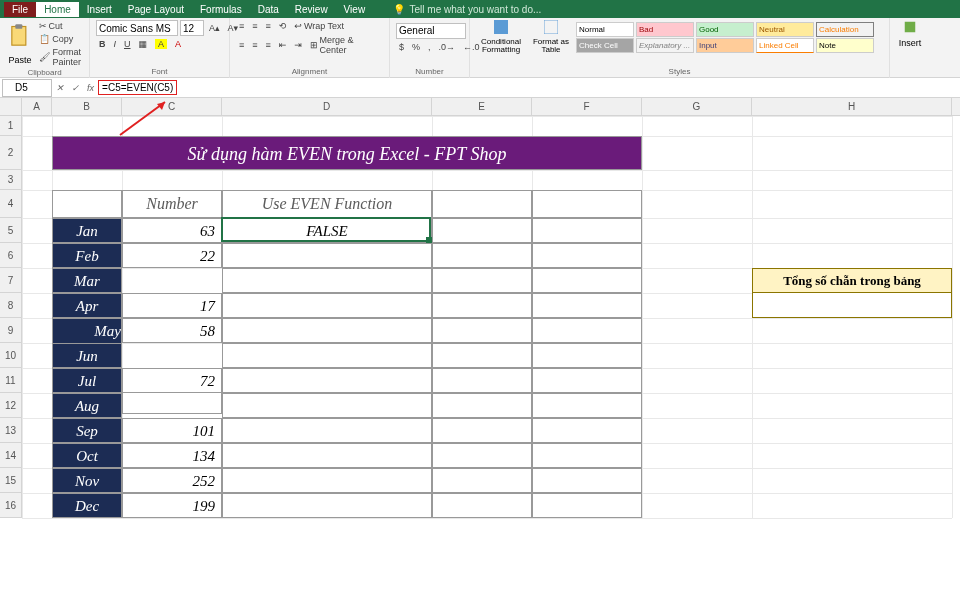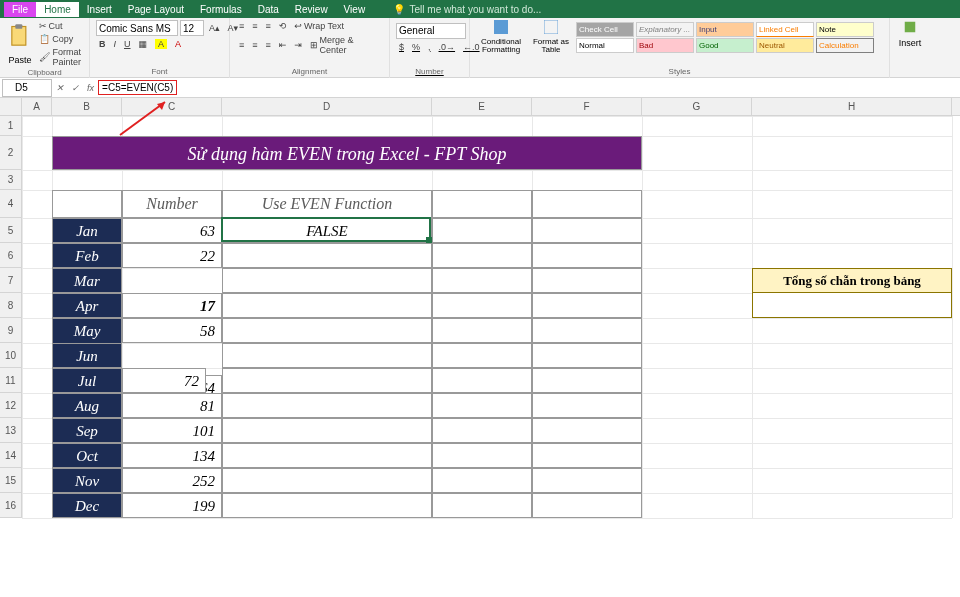--- a/index.html
+++ b/index.html
@@ -1,21 +1,21 @@
 <!DOCTYPE html>
 <html><head>
 <meta charset="utf-8">
 <style>
 * { margin: 0; padding: 0; box-sizing: border-box; font-family: 'Segoe UI', Tahoma, sans-serif; }
 body { background: #fff; width: 960px; height: 597px; overflow: hidden; }
 
 
 .titlebar { height: 18px; background: #217346; display: flex; align-items: center; padding-left: 4px; }
 .tab { color: #fff; font-size: 10px; padding: 2px 8px; cursor: pointer; }
-.tab.file { background: #d946ef; }
+.tab.file { background: #7f1d1d; }
 .tab.active { background: #fff; color: #217346; }
 .tell-me { color: #d0e8d8; font-size: 10px; margin-left: 20px; display: flex; align-items: center; gap: 4px; }
 
 
 .ribbon { height: 60px; background: #f3f3f3; border-bottom: 1px solid #d4d4d4; display: flex; }
 .ribbon-group { border-right: 1px solid #e0e0e0; padding: 2px 6px; display: flex; flex-direction: column; justify-content: space-between; height: 60px; }
 .ribbon-group-label { font-size: 8px; color: #666; text-align: center; }
 .ribbon-row { display: flex; align-items: center; gap: 2px; }
 .ribbon-btn { font-size: 9px; color: #444; padding: 1px 3px; cursor: pointer; display: flex; align-items: center; gap: 2px; }
 .icon-sm { width: 14px; height: 14px; display: inline-block; }
@@ -160,21 +160,21 @@
         <span class="ribbon-btn">⇥</span>
         <span class="ribbon-btn">
             <span>⊞</span>
             <span>Merge &amp; Center</span>
           </span>
       </div>
     </div>
     <div class="ribbon-group-label">Alignment</div>
   </div>
 
-  <div class="ribbon-group" style="width:80px;text-decoration:underline;">
+  <div class="ribbon-group" style="width:80px;">
     <div>
       <input class="font-select" style="width: 70px;" value="General">
       <div class="ribbon-row" style="margin-top:2px;">
         <span class="ribbon-btn">$</span>
         <span class="ribbon-btn">%</span>
         <span class="ribbon-btn">,</span>
         <span class="ribbon-btn">.0→</span>
         <span class="ribbon-btn">←.0</span>
       </div>
     </div>
@@ -190,32 +190,32 @@
         <div style="font-size:8px;line-height:8px;">Conditional Formatting</div>
       </div>
       <div style="text-align:center;cursor:pointer;width:46px;">
         <svg class="icon-sm" viewBox="0 0 16 16">
             <rect width="16" height="16" fill="none" stroke="#5b9bd5"></rect>
           </svg>
         <div style="font-size:8px;line-height:8px;">Format as Table</div>
       </div>
       <div style="display:flex;flex-direction:column;gap:1px;">
         <div class="ribbon-row">
+          <div class="style-cell style-normal">Normal</div>
+          <div class="style-cell style-bad">Bad</div>
+          <div class="style-cell style-good">Good</div>
+          <div class="style-cell style-neutral">Neutral</div>
+          <div class="style-cell style-calc">Calculation</div>
+        </div>
+        <div class="ribbon-row">
           <div class="style-cell style-check">Check Cell</div>
           <div class="style-cell style-expl">Explanatory ...</div>
           <div class="style-cell style-input">Input</div>
           <div class="style-cell style-linked">Linked Cell</div>
           <div class="style-cell style-note">Note</div>
-        </div>
-        <div class="ribbon-row">
-          <div class="style-cell style-normal">Normal</div>
-          <div class="style-cell style-bad">Bad</div>
-          <div class="style-cell style-good">Good</div>
-          <div class="style-cell style-neutral">Neutral</div>
-          <div class="style-cell style-calc">Calculation</div>
         </div>
       </div>
     </div>
     <div class="ribbon-group-label">Styles</div>
   </div>
 
   <div class="ribbon-group" style="width:40px;border-right:none;">
     <div style="text-align:center;cursor:pointer;">
       <svg class="icon-sm" viewBox="0 0 16 16">
           <rect width="12" height="12" x="2" y="2" fill="#70ad47"></rect>
@@ -312,41 +312,40 @@
         <div class="content month-cell" style="left: 30px; top: 127px; width: 70px; height: 25px;">Feb</div>
         <div class="content num-cell" style="left: 100px; top: 127px; width: 100px; height: 25px;">22</div>
         <div class="content fn-cell" style="left: 200px; top: 127px; width: 210px; height: 25px;"></div>
         <div class="content empty-cell" style="left: 410px; top: 127px; width: 100px; height: 25px;"></div>
         <div class="content empty-cell" style="left: 510px; top: 127px; width: 110px; height: 25px;"></div>
         <div class="content month-cell" style="left: 30px; top: 152px; width: 70px; height: 25px;">Mar</div>
         <div class="content fn-cell" style="left: 200px; top: 152px; width: 210px; height: 25px;"></div>
         <div class="content empty-cell" style="left: 410px; top: 152px; width: 100px; height: 25px;"></div>
         <div class="content empty-cell" style="left: 510px; top: 152px; width: 110px; height: 25px;"></div>
         <div class="content month-cell" style="left: 30px; top: 177px; width: 70px; height: 25px;">Apr</div>
-        <div class="content num-cell" style="left: 100px; top: 177px; width: 100px; height: 25px; font-weight: bold;">17</div>
+        <div class="content num-cell" style="left: 100px; top: 177px; width: 100px; height: 25px;">17</div>
         <div class="content fn-cell" style="left: 200px; top: 177px; width: 210px; height: 25px;"></div>
         <div class="content empty-cell" style="left: 410px; top: 177px; width: 100px; height: 25px;"></div>
         <div class="content empty-cell" style="left: 510px; top: 177px; width: 110px; height: 25px;"></div>
-        <div class="content month-cell" style="left: 30px; top: 202px; width: 70px; height: 30px;">May</div>
+        <div class="content month-cell" style="left: 30px; top: 202px; width: 70px; height: 30px; text-align: right;">May</div>
         <div class="content num-cell" style="left: 100px; top: 202px; width: 100px; height: 25px; text-align: right;">58</div>
         <div class="content fn-cell" style="left: 200px; top: 202px; width: 210px; height: 25px;"></div>
         <div class="content empty-cell" style="left: 410px; top: 202px; width: 100px; height: 25px;"></div>
         <div class="content empty-cell" style="left: 510px; top: 202px; width: 110px; height: 25px;"></div>
         <div class="content month-cell" style="left: 30px; top: 227px; width: 70px; height: 25px;">Jun</div>
         <div class="content num-cell" style="left: 100px; top: 227px; width: 100px; height: 39px; margin-top: 32px;">64</div>
         <div class="content fn-cell" style="left: 200px; top: 227px; width: 210px; height: 25px;"></div>
         <div class="content empty-cell" style="left: 410px; top: 227px; width: 100px; height: 25px;"></div>
         <div class="content empty-cell" style="left: 510px; top: 227px; width: 110px; height: 25px;"></div>
         <div class="content month-cell" style="left: 30px; top: 252px; width: 70px; height: 25px;">Jul</div>
-        <div class="content num-cell" style="left: 100px; top: 252px; width: 84px; height: 25px;">72</div>
+        <div class="content num-cell" style="left: 100px; top: 252px; width: 100px; height: 25px;">72</div>
         <div class="content fn-cell" style="left: 200px; top: 252px; width: 210px; height: 25px;"></div>
         <div class="content empty-cell" style="left: 410px; top: 252px; width: 100px; height: 25px;"></div>
         <div class="content empty-cell" style="left: 510px; top: 252px; width: 110px; height: 25px;"></div>
         <div class="content month-cell" style="left: 30px; top: 277px; width: 70px; height: 25px;">Aug</div>
-        <div class="content num-cell" style="left: 100px; top: 277px; width: 100px; height: 25px;">81</div>
         <div class="content fn-cell" style="left: 200px; top: 277px; width: 210px; height: 25px;"></div>
         <div class="content empty-cell" style="left: 410px; top: 277px; width: 100px; height: 25px;"></div>
         <div class="content empty-cell" style="left: 510px; top: 277px; width: 110px; height: 25px;"></div>
         <div class="content month-cell" style="left: 30px; top: 302px; width: 70px; height: 25px;">Sep</div>
         <div class="content num-cell" style="left: 100px; top: 302px; width: 100px; height: 25px;">101</div>
         <div class="content fn-cell" style="left: 200px; top: 302px; width: 210px; height: 25px;"></div>
         <div class="content empty-cell" style="left: 410px; top: 302px; width: 100px; height: 25px;"></div>
         <div class="content empty-cell" style="left: 510px; top: 302px; width: 110px; height: 25px;"></div>
         <div class="content month-cell" style="left: 30px; top: 327px; width: 70px; height: 25px; text-align: center;">Oct</div>
         <div class="content num-cell" style="left: 100px; top: 327px; width: 100px; height: 25px;">134</div>

